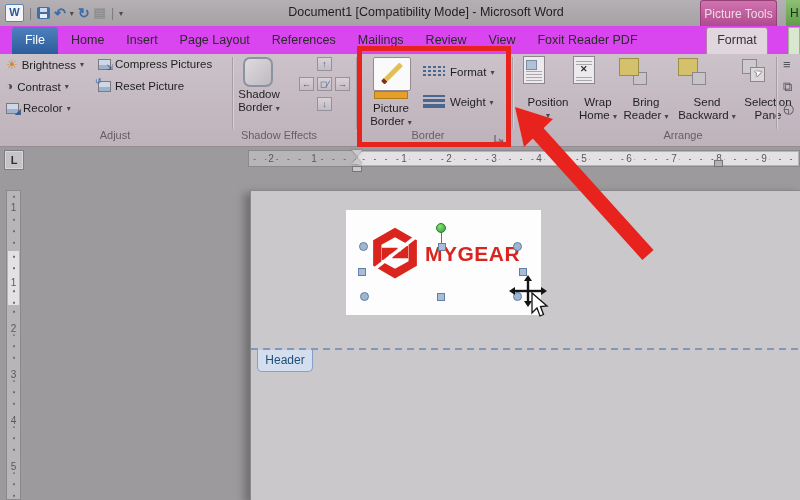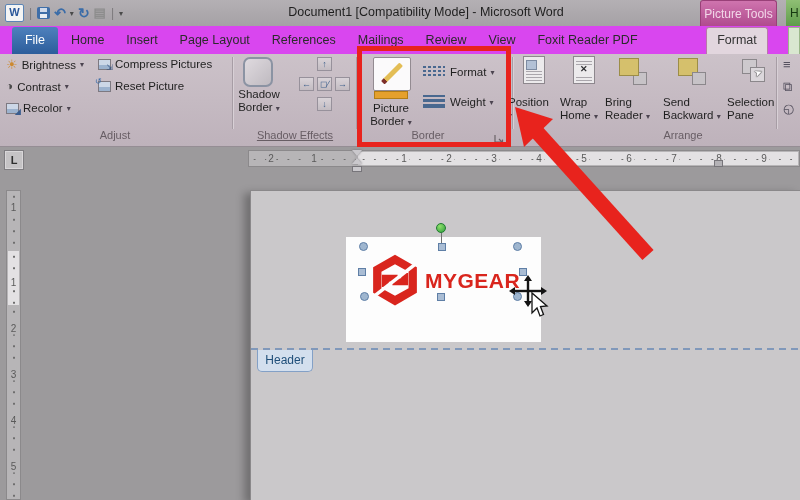--- a/index.html
+++ b/index.html
@@ -70,21 +70,21 @@
   .weight-ico .b2{height:3px;background:#49688f;}
   .weight-ico .b3{height:4px;background:#49688f;}
   .launcher{position:absolute;left:494px;top:76px;width:10px;height:10px;}
   
   .doc-ico{position:absolute;width:22px;height:28px;background:#eceaec;border:1px solid #8d878d;box-sizing:border-box;}
   .doc-ico .ln{height:1px;background:#aaa6ac;margin:2px 2px 0 2px;}
   .photo{position:absolute;left:2px;top:3px;width:9px;height:8px;background:#b3c1d6;border:1px solid #7d8ba2;}
   .dogmark{position:absolute;left:6px;top:8px;width:9px;height:9px;color:#2f2f33;font-size:9px;line-height:9px;font-weight:bold;}
   .sq-y{position:absolute;width:20px;height:18px;background:#d5c06c;border:1px solid #9c8d47;box-sizing:border-box;}
   .sq-g{position:absolute;width:14px;height:13px;background:#c7c3c7;border:1px solid #8b878b;box-sizing:border-box;}
-  .arr-txt{position:absolute;font-size:11.5px;color:#1f1f1f;line-height:13px;}
+  .arr-txt{position:absolute;text-align:center;font-size:11.5px;color:#1f1f1f;line-height:13px;margin-left:14px;}
   .selsq1{position:absolute;left:0;top:0;width:13px;height:13px;background:#cdc9cd;border:1px solid #8b878b;}
   .selsq2{position:absolute;left:8px;top:8px;width:13px;height:13px;background:#dbd7db;border:1px solid #8b878b;}
   .selcur{position:absolute;left:12px;top:8px;color:#fff;text-shadow:0 0 1px #000,0 0 1px #000;font-size:10px;transform:rotate(-20deg);}
   .frag{position:absolute;color:#55515f;font-size:13px;line-height:14px;}
   
   .hl-rect{position:absolute;left:357px;top:46px;width:154px;height:101px;box-sizing:border-box;
     border:5px solid #e8231d;z-index:40;pointer-events:none;}
   .arrow-svg{position:absolute;left:0;top:0;width:800px;height:500px;z-index:50;pointer-events:none;}
   
   .workspace{position:absolute;left:0;top:147px;width:800px;height:353px;background:#9c9a9c;}
@@ -101,21 +101,21 @@
   .ind-box{position:absolute;left:352px;top:19px;width:10px;height:6px;background:#cac8cc;border:1px solid #77757a;box-sizing:border-box;z-index:3;}
   .ind-right{position:absolute;left:714px;top:13px;width:9px;height:7px;background:#b4b2b6;border:1px solid #77757a;box-sizing:border-box;z-index:3;}
   .vruler{position:absolute;left:6px;top:43px;width:15px;height:310px;background:#b7b5b7;border:1px solid #8b898b;box-sizing:border-box;
     background-image:radial-gradient(circle 1px at 7px 5.6px,#6e6e6e 99%,transparent);background-size:15px 11.5px;}
   .vruler .vlight{position:absolute;left:1px;right:1px;top:60px;height:54px;background:#e3e1e3;
     background-image:radial-gradient(circle 1px at 6px 5.6px,#6e6e6e 99%,transparent);background-size:13px 11.5px;}
   .vnum{position:absolute;left:50%;transform:translate(-50%,-50%);font-size:10px;color:#5a5a5a;background:#b7b5b7;line-height:11px;padding:1px 0;z-index:2;}
   .vnum.light{background:#e3e1e3;}
   .page{position:absolute;left:250px;top:43px;width:550px;height:310px;background:#cac8ca;
     border-left:1px solid #8a888a;border-top:1px solid #8a888a;box-shadow:-6px 3px 8px rgba(0,0,0,0.28);z-index:1;}
-  .picture{position:absolute;left:95px;top:46px;width:195px;height:105px;background:#fdfdfd;z-index:2;}
+  .picture{position:absolute;left:95px;top:19px;width:195px;height:105px;background:#fdfdfd;z-index:2;}
   .logo-emblem{position:absolute;left:21px;top:13px;width:56px;height:60px;}
   .logo-text{position:absolute;left:79px;top:32px;font-size:21px;font-weight:800;letter-spacing:0.5px;color:#d9251d;}
   .dashline{position:absolute;left:0;top:157px;width:550px;height:2px;z-index:3;
     background:repeating-linear-gradient(90deg,#8098ba 0 7px,transparent 7px 12px);}
   .header-tab{position:absolute;left:6px;top:159px;width:56px;height:22px;background:#d3dfee;
     border:1px solid #83a0c6;border-top:none;border-radius:0 0 5px 5px;box-sizing:border-box;
     color:#1f4e79;font-size:12px;text-align:center;line-height:20px;z-index:3;}
   .h-circle{position:absolute;width:9px;height:9px;border-radius:50%;background:#9fb6cf;border:1px solid #5f7fa6;box-sizing:border-box;z-index:4;}
   .h-square{position:absolute;width:8px;height:8px;background:#aabdd4;border:1px solid #5f7fa6;box-sizing:border-box;z-index:4;}
   .rot-stem{position:absolute;width:1px;height:10px;background:#6f6f6f;z-index:4;}
@@ -196,21 +196,21 @@
   <div class="shadow-big"></div>
   <div class="shadow-txt">
     <div>Shadow</div>
     <div><span>Border</span> <span class="drop">▾</span></div>
   </div>
   <div class="nudge" style="left:317px;top:3px;">↑</div>
   <div class="nudge" style="left:299px;top:23px;">←</div>
   <div class="nudge" style="left:317px;top:23px;">◻∕</div>
   <div class="nudge" style="left:335px;top:23px;">→</div>
   <div class="nudge" style="left:317px;top:43px;">↓</div>
-  <div class="gcaption" style="left:245px;width:100px;text-decoration:underline;">Shadow Effects</div>
+  <div class="gcaption" style="left:229px;width:100px;">Shadow Effects</div>
   <div class="gsep" style="left:356px;"></div>
 
   <div class="pb-ico">
       <div class="pencil"></div>
     </div>
   <div class="pb-bar"></div>
   <div class="pb-txt">
     <div>Picture</div>
     <div><span>Border</span> <span class="drop">▾</span></div>
   </div>

